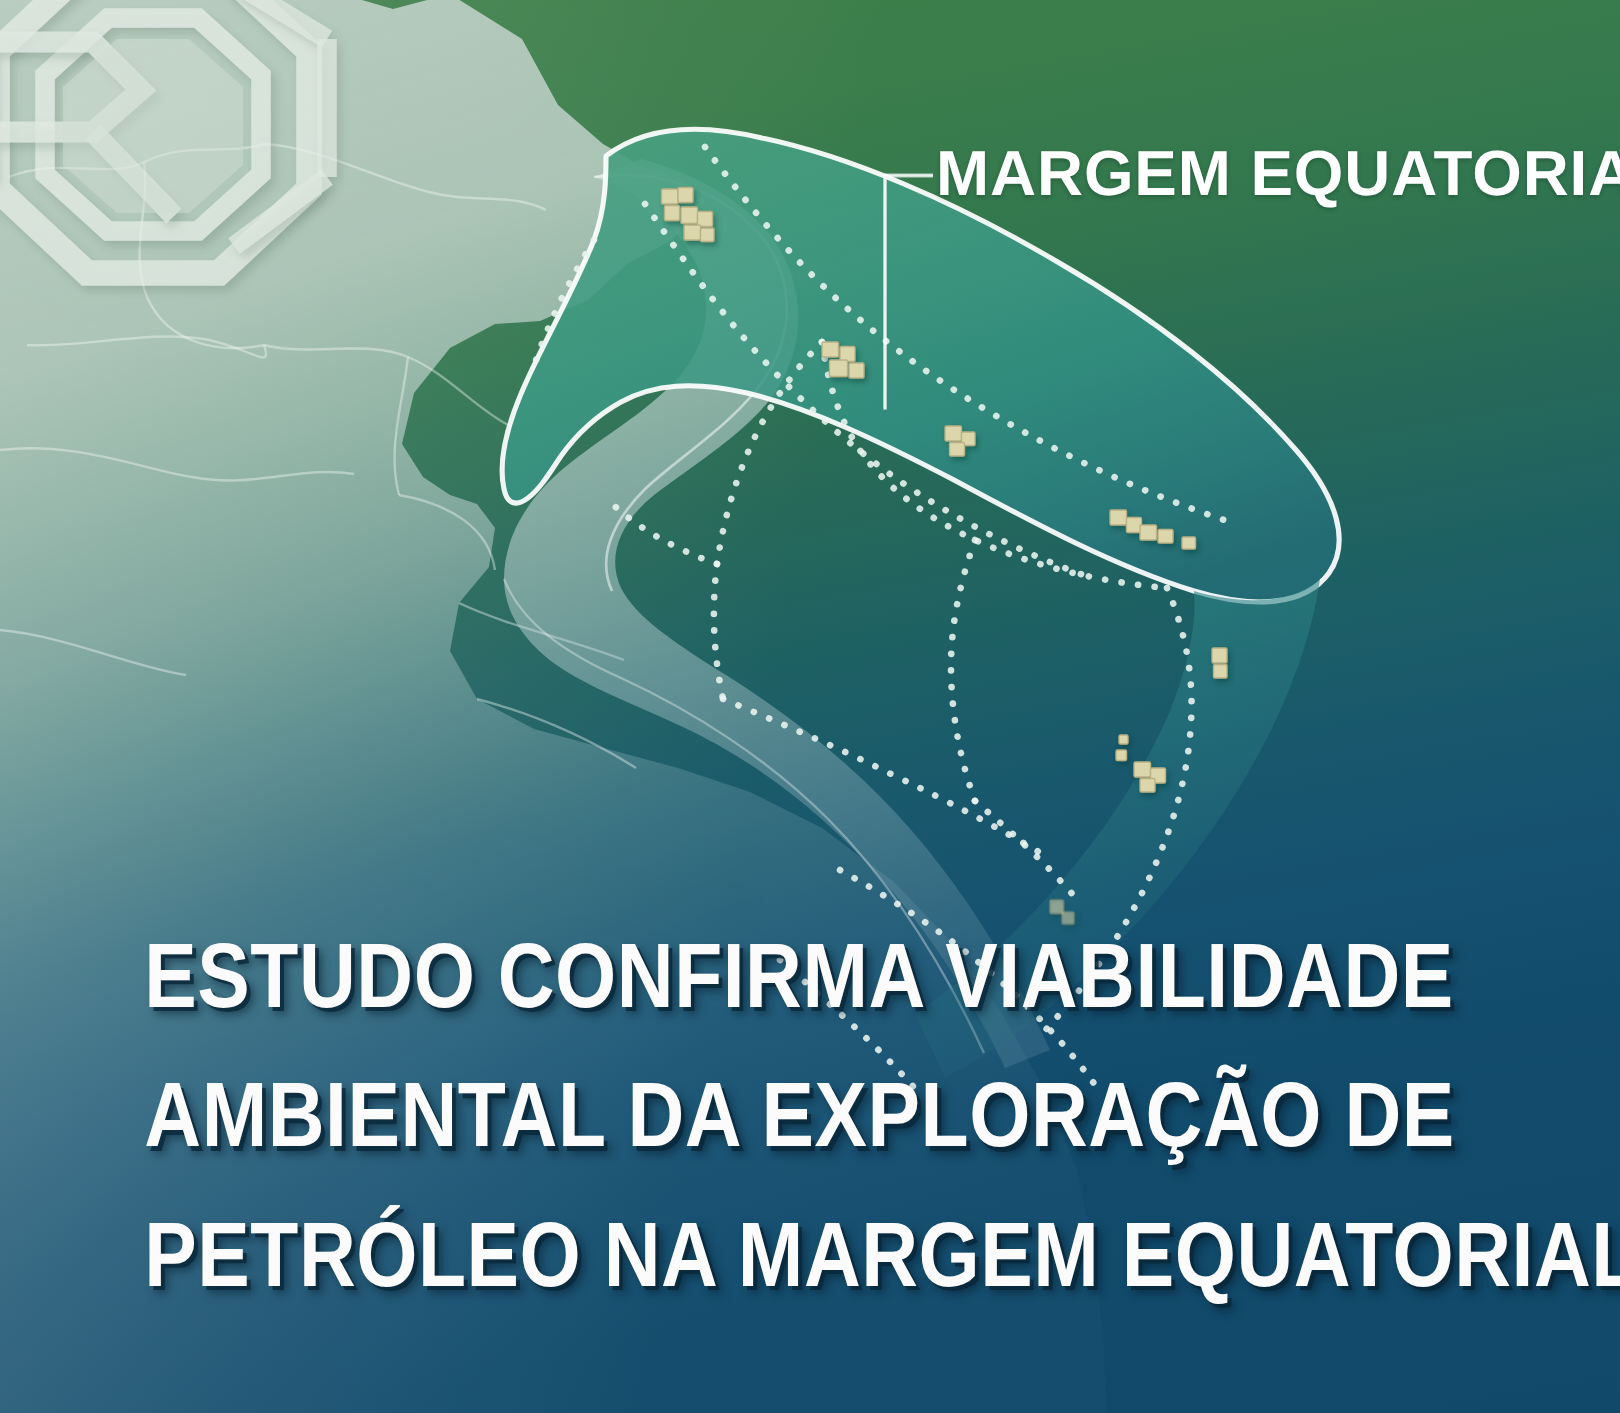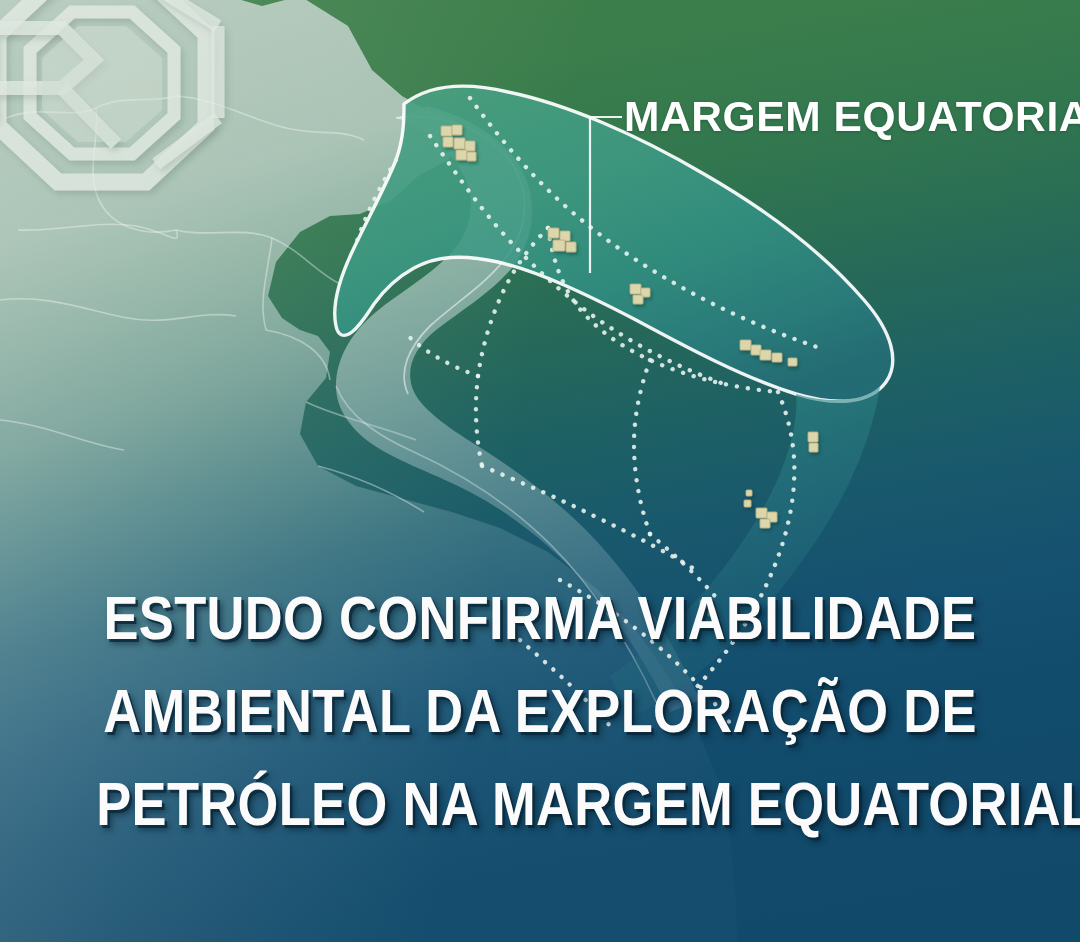--- a/index.html
+++ b/index.html
@@ -66,22 +66,22 @@
     letter-spacing:0.6px;
     color:#FFFFFF;
     white-space:nowrap;
     text-shadow:0 1px 3px rgba(0,40,20,0.30);
   }
 
   
   .headline {
     position:absolute;
     left:0; right:0;
-    top:572px;
-    text-align:center;
+    top:604px;
+    text-align:left;
     padding:0 24px;
   }
   .headline-line {
     display:block;
     font-family:"Liberation Sans Narrow","Liberation Sans", sans-serif;
     font-weight:700;
     font-size:61px;
     line-height:93px;
     letter-spacing:0.4px;
     color:#FBFBFB;

